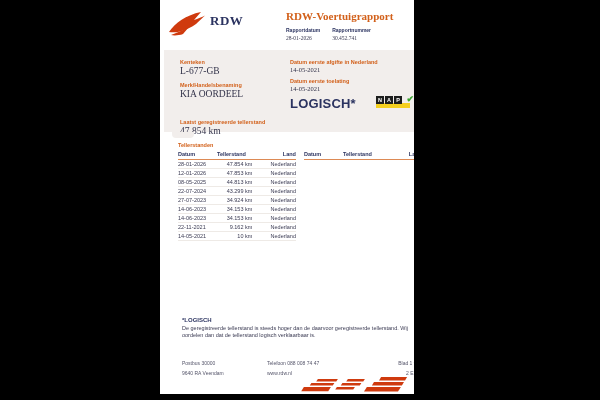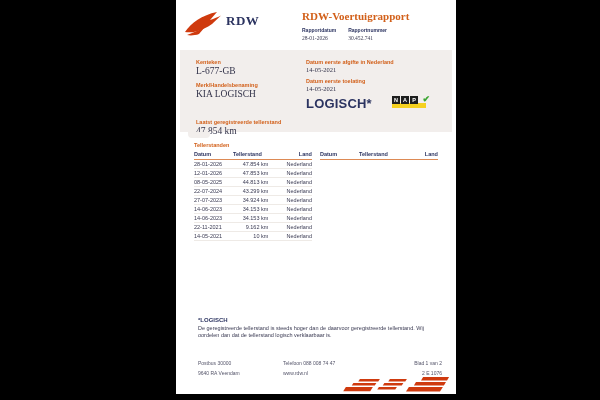--- a/index.html
+++ b/index.html
@@ -1,18 +1,18 @@
 <!DOCTYPE html>
 <html><head>
 <meta charset="utf-8">
 <style>
   html,body{margin:0;padding:0;background:#000;}
   .viewport{position:relative;width:600px;height:400px;background:#000;overflow:hidden;
             font-family:"Liberation Sans",sans-serif;}
-  .page{position:absolute;left:176px;top:0;width:280px;height:394px;background:#ffffff;overflow:hidden;}
+  .page{position:absolute;left:160px;top:0;width:254px;height:394px;background:#ffffff;overflow:hidden;}
 
   
   .logo-swoosh{position:absolute;left:8px;top:9px;width:40px;height:28px;}
   .logo-text{position:absolute;left:50px;top:13px;font-family:"Liberation Serif",serif;
              font-weight:bold;font-size:13px;color:#2b3360;letter-spacing:.5px;}
   .title{position:absolute;left:126px;top:10px;font-family:"Liberation Serif",serif;
          font-weight:bold;font-size:11px;color:#d2601a;}
   .meta{position:absolute;left:126px;top:27px;display:flex;gap:12px;}
   .meta .pair{display:flex;flex-direction:column;}
   .meta .lbl{font-size:5px;font-weight:bold;color:#2b3360;}
@@ -90,21 +90,21 @@
         <span class="lbl">Rapportnummer</span>
         <span class="val">30.452.741</span>
       </div>
     </div>
 
     <div class="panel">
       <div class="col-left">
         <div class="p-lbl">Kenteken</div>
         <div class="p-val v-big">L-677-GB</div>
         <div class="p-lbl">Merk/Handelsbenaming</div>
-        <div class="p-val v-big">KIA LOGISCH</div>
+        <div class="p-val v-big">KIA OORDEEL</div>
         <div class="gap12"></div>
         <div class="p-lbl">Laatst geregistreerde tellerstand</div>
         <div class="p-val v-big">47.854 km</div>
       </div>
       <div class="col-right">
         <div class="p-lbl">Datum eerste afgifte in Nederland</div>
         <div class="p-val v-sml">14-05-2021</div>
         <div class="p-lbl">Datum eerste toelating</div>
         <div class="p-val v-sml">14-05-2021</div>
         <div class="oordeel">

